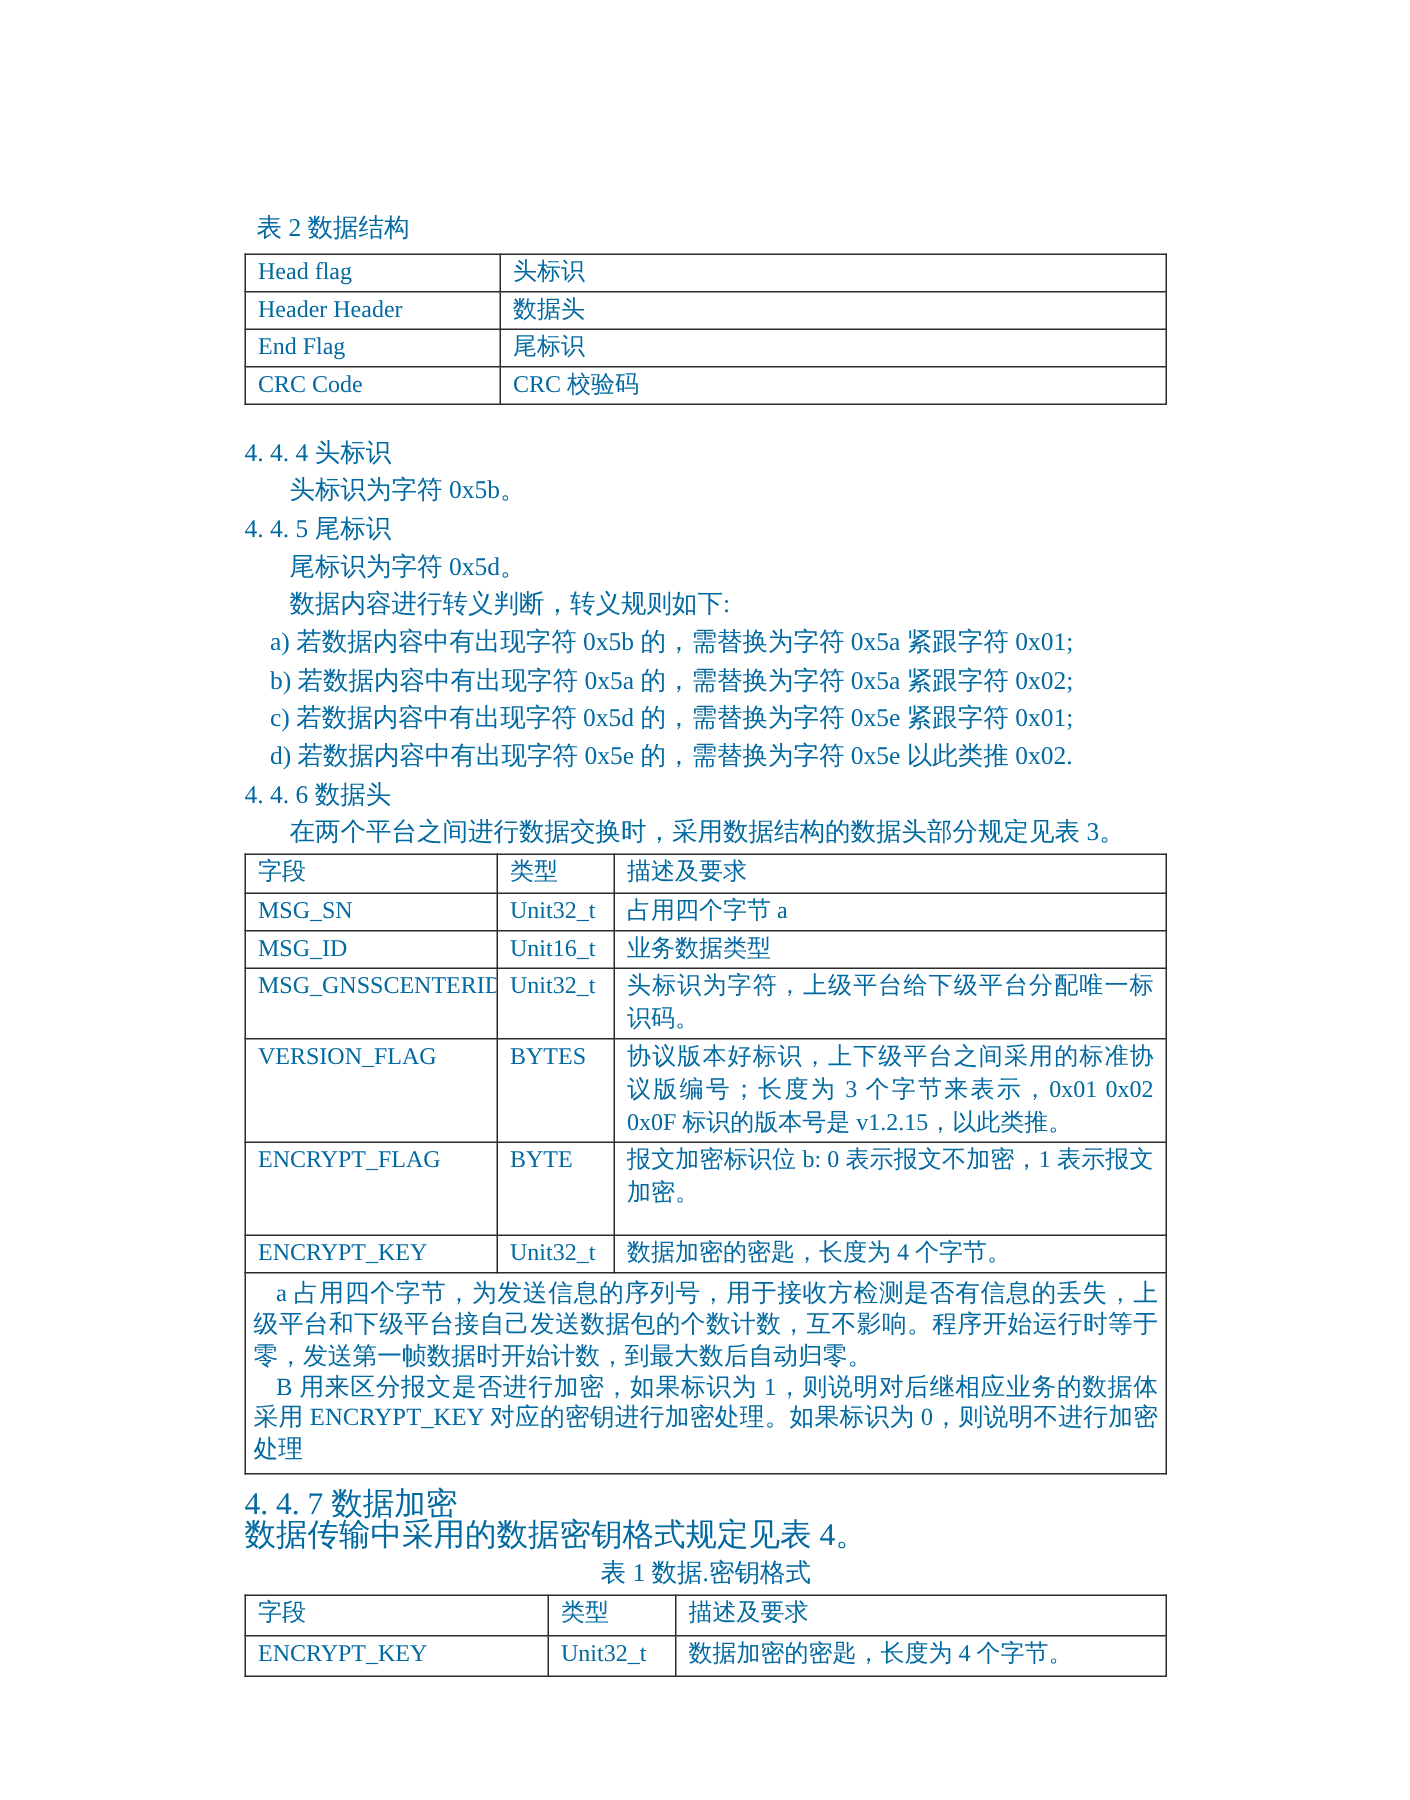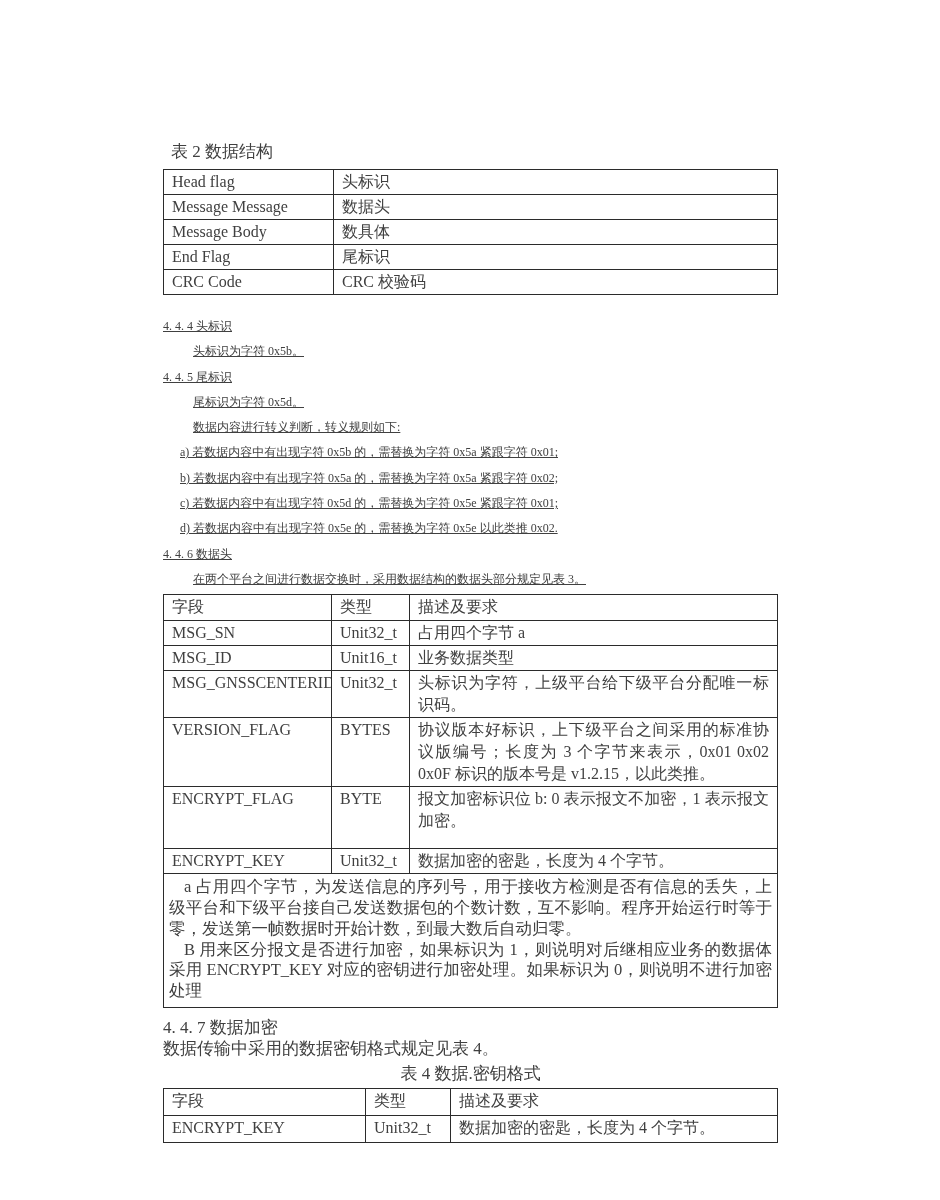--- a/index.html
+++ b/index.html
@@ -3,21 +3,21 @@
 <meta charset="utf-8">
 <style>
   * { box-sizing: border-box; }
   html, body { margin: 0; padding: 0; background: #ffffff; }
   .page {
     position: relative;
     width: 940px;
     height: 1200px;
     background: #ffffff;
     font-family: "Liberation Serif", "DejaVu Serif", serif;
-    color: #404040;
+    color: #0369a1;
     overflow: hidden;
   }
   .content {
     position: absolute;
     left: 163px;
     top: 140px;
     width: 615px;
   }
 
   
@@ -65,50 +65,46 @@
     line-height: 20.8px;
     text-align: justify;
     text-indent: 15px;
   }
 
   .t4 .col-field { width: 202px; }
   .t4 .col-type  { width: 85px; }
   .t4 td { height: 27px; }
 
   
-  .body-block { margin-top: 18px; font-size: 12px; text-decoration: underline; }
+  .body-block { margin-top: 18px; font-size: 17px; }
   .body-block p { margin: 0; line-height: 25.3px; white-space: nowrap; }
   .p-head { padding-left: 0; }
   .p-indent { padding-left: 30px; }
   .p-list { padding-left: 17px; }
 
-  .bottom-block { margin-top: 9px; font-size: 17px; }
+  .bottom-block { margin-top: 9px; font-size: 21px; }
   .bottom-block p { margin: 0; line-height: 21px; }
 </style>
 </head>
 <body>
 
 <div class="page">
   <div class="content">
 
     <p class="caption-left">表 2 数据结构</p>
 
     <table class="t2">
       <tbody>
         <tr>
           <td class="col-en">Head flag</td>
           <td>头标识</td>
         </tr>
         <tr>
-          <td class="col-en">Message Message</td>
+          <td class="col-en">Header Header</td>
           <td>数据头</td>
-        </tr>
-        <tr>
-          <td class="col-en">Message Body</td>
-          <td>数具体</td>
         </tr>
         <tr>
           <td class="col-en">End Flag</td>
           <td>尾标识</td>
         </tr>
         <tr>
           <td class="col-en">CRC Code</td>
           <td>CRC  校验码</td>
         </tr>
       </tbody>
@@ -172,21 +168,21 @@
           </td>
         </tr>
       </tbody>
     </table>
 
     <div class="bottom-block">
       <p>4. 4. 7 数据加密</p>
       <p>数据传输中采用的数据密钥格式规定见表 4。</p>
     </div>
 
-    <p class="caption-center">表 4 数据.密钥格式</p>
+    <p class="caption-center">表 1 数据.密钥格式</p>
 
     <table class="t4">
       <tbody>
         <tr>
           <td class="col-field">字段</td>
           <td class="col-type">类型</td>
           <td>描述及要求</td>
         </tr>
         <tr>
           <td class="col-field">ENCRYPT_KEY</td>

